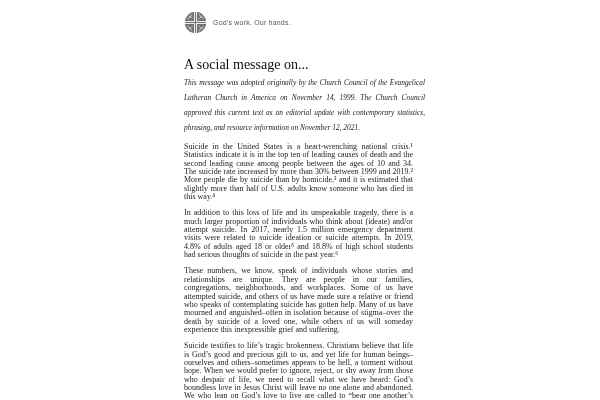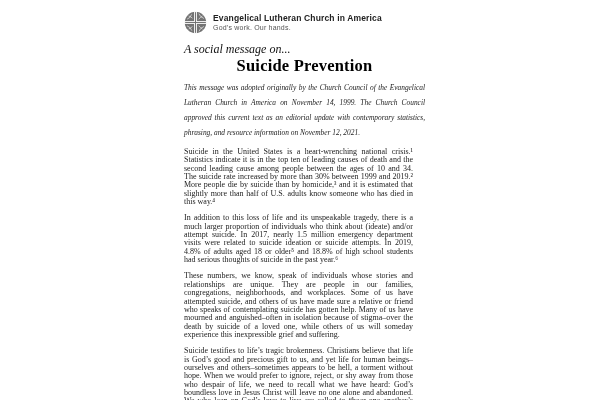--- a/index.html
+++ b/index.html
@@ -33,23 +33,22 @@
     letter-spacing: 0.15px;
   }
   .tagline {
     font-family: "Liberation Sans", sans-serif;
     font-size: 7px;
     line-height: 9px;
     color: #555555;
     letter-spacing: 0.2px;
   }
   .kicker {
-    margin-top: 10px;
-    font-style: italic;
-    font-size: 12px;
+    margin-top: 26px;
+    font-size: 14px;
     line-height: 10px;
     color: #111111;
   }
   .title {
     margin: 2px 0 0 0;
     text-align: center;
     font-weight: bold;
     font-size: 16.5px;
     line-height: 19px;
     color: #000000;
@@ -88,28 +87,26 @@
         <path d="M4.9 18.8 Q7 17.8 8.8 16.2"></path>
         <path d="M15.6 21.2 Q17 17.5 20.8 16.2"></path>
         <path d="M15.2 15.4 Q17.5 17.5 19.3 18.9"></path>
       </g>
       <rect x="10.55" y="0.2" width="2.9" height="23.6" fill="#ffffff"></rect>
       <rect x="0.2" y="10.55" width="23.6" height="2.9" fill="#ffffff"></rect>
       <rect x="11.45" y="1.2" width="1.1" height="21.6" fill="#737373"></rect>
       <rect x="1.2" y="11.45" width="21.6" height="1.1" fill="#737373"></rect>
     </svg>
     <div class="masthead-text">
-      <div class="org-name">Evangelical Lutheran Church in America</div>
       <div class="tagline">God’s work. Our hands.</div>
     </div>
   </header>
 
   <div class="kicker">A social message on...</div>
 
-  <h1 class="title">Suicide Prevention</h1>
 
   <p class="note">This message was adopted originally by the Church Council of the Evangelical Lutheran Church in America on November 14, 1999. The Church Council approved this current text as an editorial update with contemporary statistics, phrasing, and resource information on November 12, 2021.</p>
 
   <p class="body-para">Suicide in the United States is a heart-wrenching national crisis.¹ Statistics indicate it is in the top ten of leading causes of death and the second leading cause among people between the ages of 10 and 34. The suicide rate increased by more than 30% between 1999 and 2019.² More people die by suicide than by homicide,³ and it is estimated that slightly more than half of U.S. adults know someone who has died in this way.⁴</p>
   <p class="body-para">In addition to this loss of life and its unspeakable tragedy, there is a much larger proportion of individuals who think about (ideate) and/or attempt suicide. In 2017, nearly 1.5 million emergency department visits were related to suicide ideation or suicide attempts. In 2019, 4.8% of adults aged 18 or older⁵ and 18.8% of high school students had serious thoughts of suicide in the past year.⁶</p>
   <p class="body-para">These numbers, we know, speak of individuals whose stories and relationships are unique. They are people in our families, congregations, neighborhoods, and workplaces. Some of us have attempted suicide, and others of us have made sure a relative or friend who speaks of contemplating suicide has gotten help. Many of us have mourned and anguished–often in isolation because of stigma–over the death by suicide of a loved one, while others of us will someday experience this inexpressible grief and suffering.</p>
   <p class="body-para">Suicide testifies to life’s tragic brokenness. Christians believe that life is God’s good and precious gift to us, and yet life for human beings–ourselves and others–sometimes appears to be hell, a torment without hope. When we would prefer to ignore, reject, or shy away from those who despair of life, we need to recall what we have heard: God’s boundless love in Jesus Christ will leave no one alone and abandoned. We who lean on God’s love to live are called to “bear one another’s burdens, and in this way you will fulfill the law of Christ” (Galatians 6:2). Our efforts to prevent suicide grow out of our obligation to protect and</p>
 
 </div>
 

